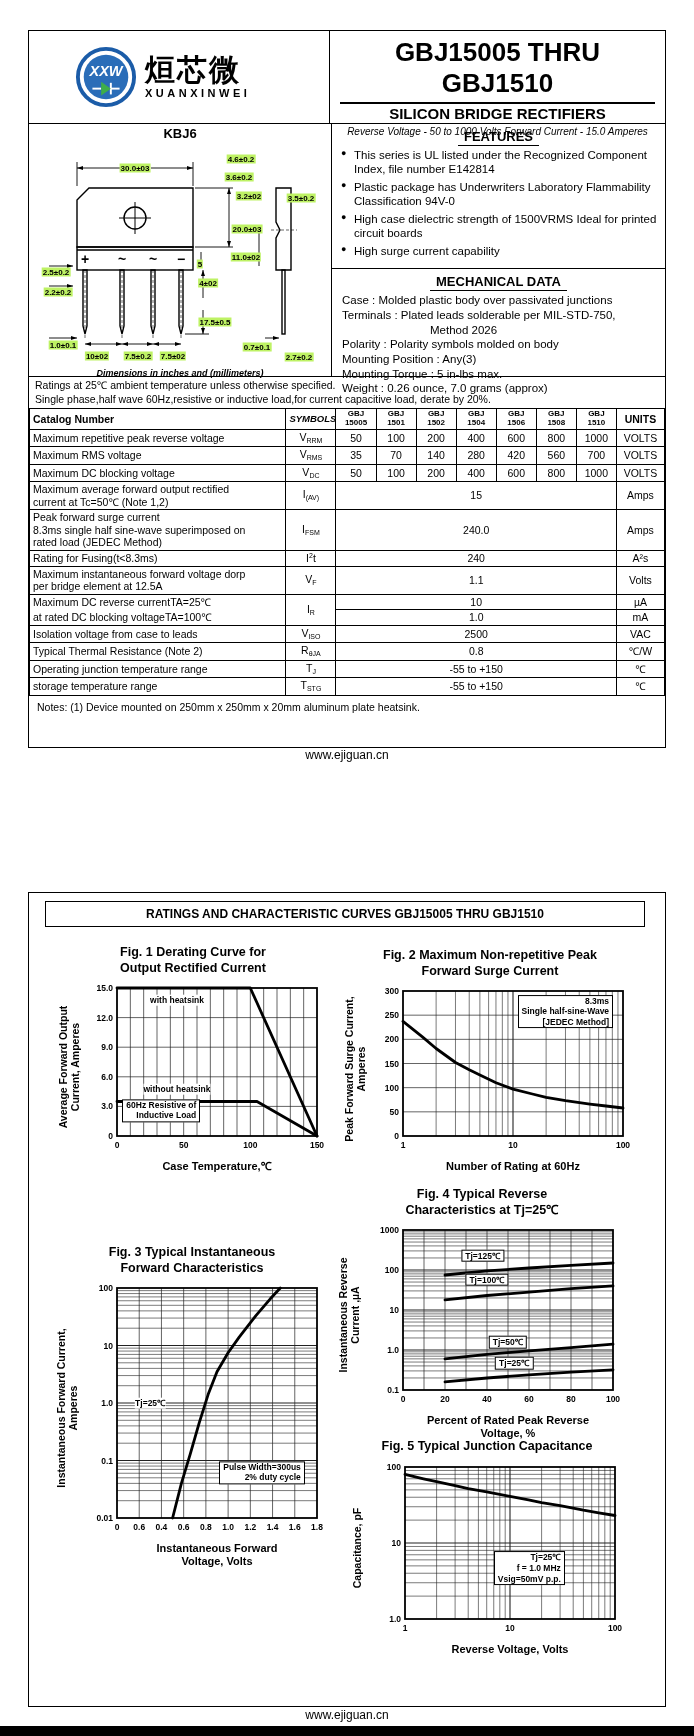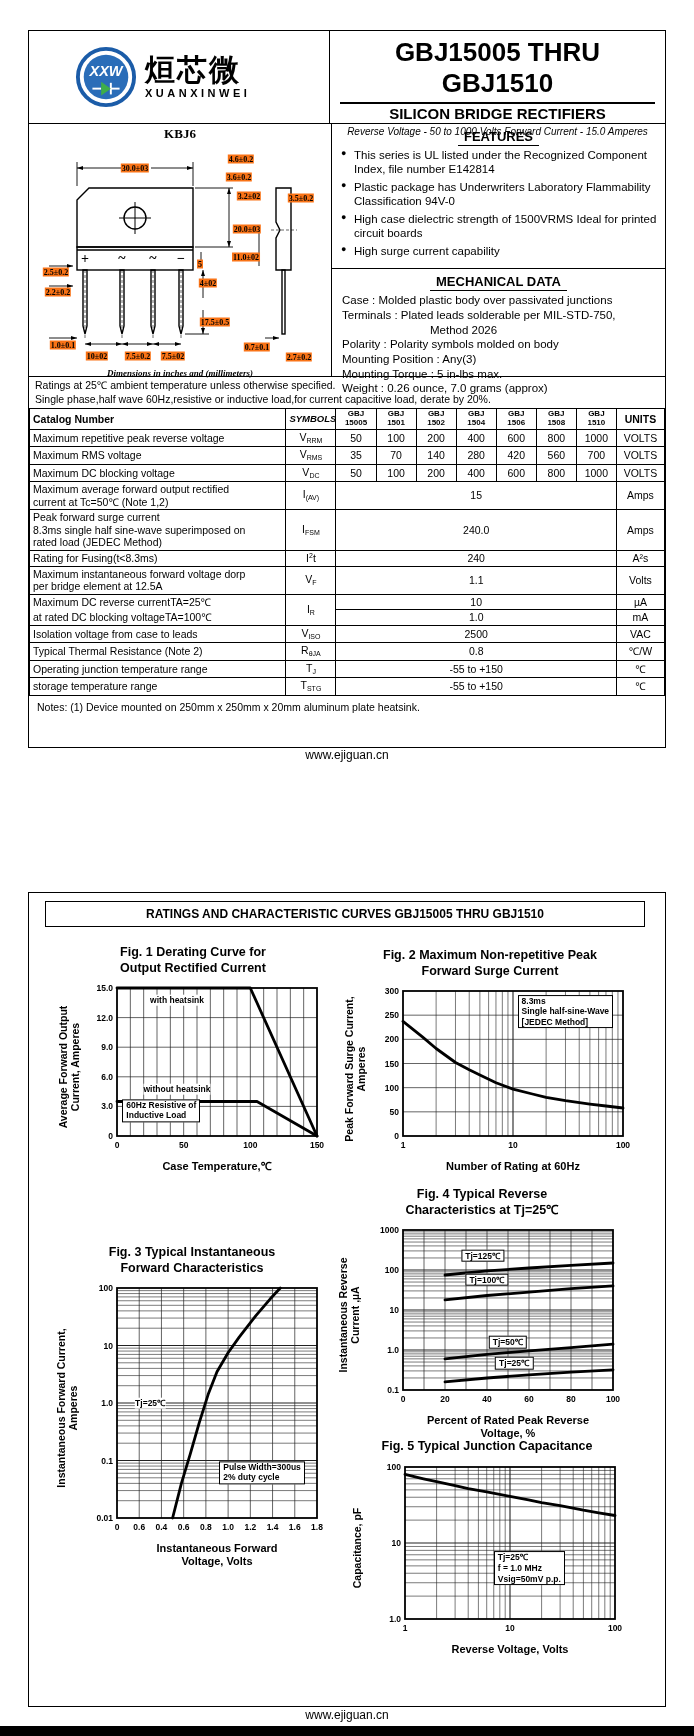--- a/index.html
+++ b/index.html
@@ -12,23 +12,23 @@
   #logo-block{width:300px;display:flex;align-items:center;padding-left:46px;box-sizing:border-box;}
   #brand{margin-left:8px;}
   #brand-cn{font-size:30px;font-weight:bold;letter-spacing:2px;line-height:1;}
   #brand-en{font-size:11px;font-weight:bold;letter-spacing:3.5px;margin-top:2px;}
   #title-block{flex:1;border-left:1.6px solid #000;padding:6px 10px 0 10px;display:flex;flex-direction:column;}
   #doc-title{font-size:26px;font-weight:bold;text-align:center;border-bottom:2.5px solid #000;padding-bottom:3px;}
   #doc-subtitle{font-size:15px;font-weight:bold;text-align:center;margin-top:1px;}
   #doc-tagline{font-size:10px;font-style:italic;text-align:center;margin-top:4px;}
   #p1-content{height:252px;display:flex;border-top:1.6px solid #000;border-bottom:1.6px solid #000;flex-shrink:0;}
   #pkg-col{width:302px;border-right:1.6px solid #000;position:relative;flex-shrink:0;}
-  #pkg-wrap{position:relative;width:294px;height:236px;margin:2px auto 0 auto;font-family:Liberation Serif, serif;}
+  #pkg-wrap{position:relative;width:294px;height:236px;margin:2px auto 0 auto;}
   #pkg-name{position:absolute;left:0;right:0;top:0;text-align:center;font-size:13px;font-weight:bold;}
-  .dim{position:absolute;transform:translate(-50%,-50%);font-size:8px;font-weight:bold;white-space:nowrap;background:#f97316;padding:0 1px;}
+  .dim{position:absolute;transform:translate(-50%,-50%);font-size:8px;font-weight:bold;white-space:nowrap;background:#bef264;padding:0 1px;}
   .pinsym{position:absolute;transform:translate(-50%,-50%);font-size:14px;font-weight:bold;}
   #pkg-caption{position:absolute;left:0;right:0;bottom:-16px;text-align:center;font-size:9px;font-style:italic;font-weight:bold;}
   #info-col{flex:1;display:flex;flex-direction:column;font-size:11.5px;}
   .sec-head{text-align:center;margin:5px 0 4px 0;}
   .sec-head span{font-size:13px;font-weight:bold;border-bottom:1.6px solid #000;padding:0 6px 1px 6px;}
   #features-list{margin:0;padding:0 8px 6px 22px;list-style:none;}
   #features-list li{position:relative;margin-bottom:4px;line-height:1.22;}
   #features-list li::before{content:"●";position:absolute;left:-13px;top:0;font-size:9px;}
   #mech-box{border-top:1.6px solid #000;flex:1;}
   #mech-lines{padding:0 8px 0 10px;line-height:1.28;}
@@ -54,21 +54,21 @@
   #p2-banner{position:absolute;left:16px;top:8px;width:600px;box-sizing:border-box;border:1.4px solid #000;text-align:center;font-size:12px;font-weight:bold;padding:5px 0;}
   .fig{position:absolute;}
   .fig-title{text-align:center;font-size:12.5px;font-weight:bold;line-height:1.25;margin-bottom:4px;}
   .fig-body{display:flex;}
   .fig-ylab{width:28px;position:relative;flex-shrink:0;}
   .fig-ylab span{position:absolute;top:50%;left:50%;transform:translate(-50%,-50%) rotate(-90deg);white-space:pre;text-align:center;font-size:10.5px;font-weight:bold;line-height:1.15;}
   .fig-plot{position:relative;}
   .fig-xlab{font-size:11px;font-weight:bold;text-align:center;white-space:pre-line;line-height:1.2;margin-top:6px;}
   .ann{position:absolute;font-size:8.5px;font-weight:bold;background:#fff;white-space:pre-line;line-height:1.25;transform:translate(-50%,-50%);text-align:center;}
   .ann.boxed{border:1px solid #000;padding:0 3px;}
-  .ann.left{transform:translate(0,-50%);text-align:left;}
+  .ann.left{transform:translate(0,-50%);text-align:right;}
   #bottom-bar{left:0;top:1726px;width:694px;height:10px;background:#000;}
 </style>
 </head>
 <body>
 
 <div id="sheet">
 
   <div id="page1" class="abs">
 
     <div id="p1-header">

